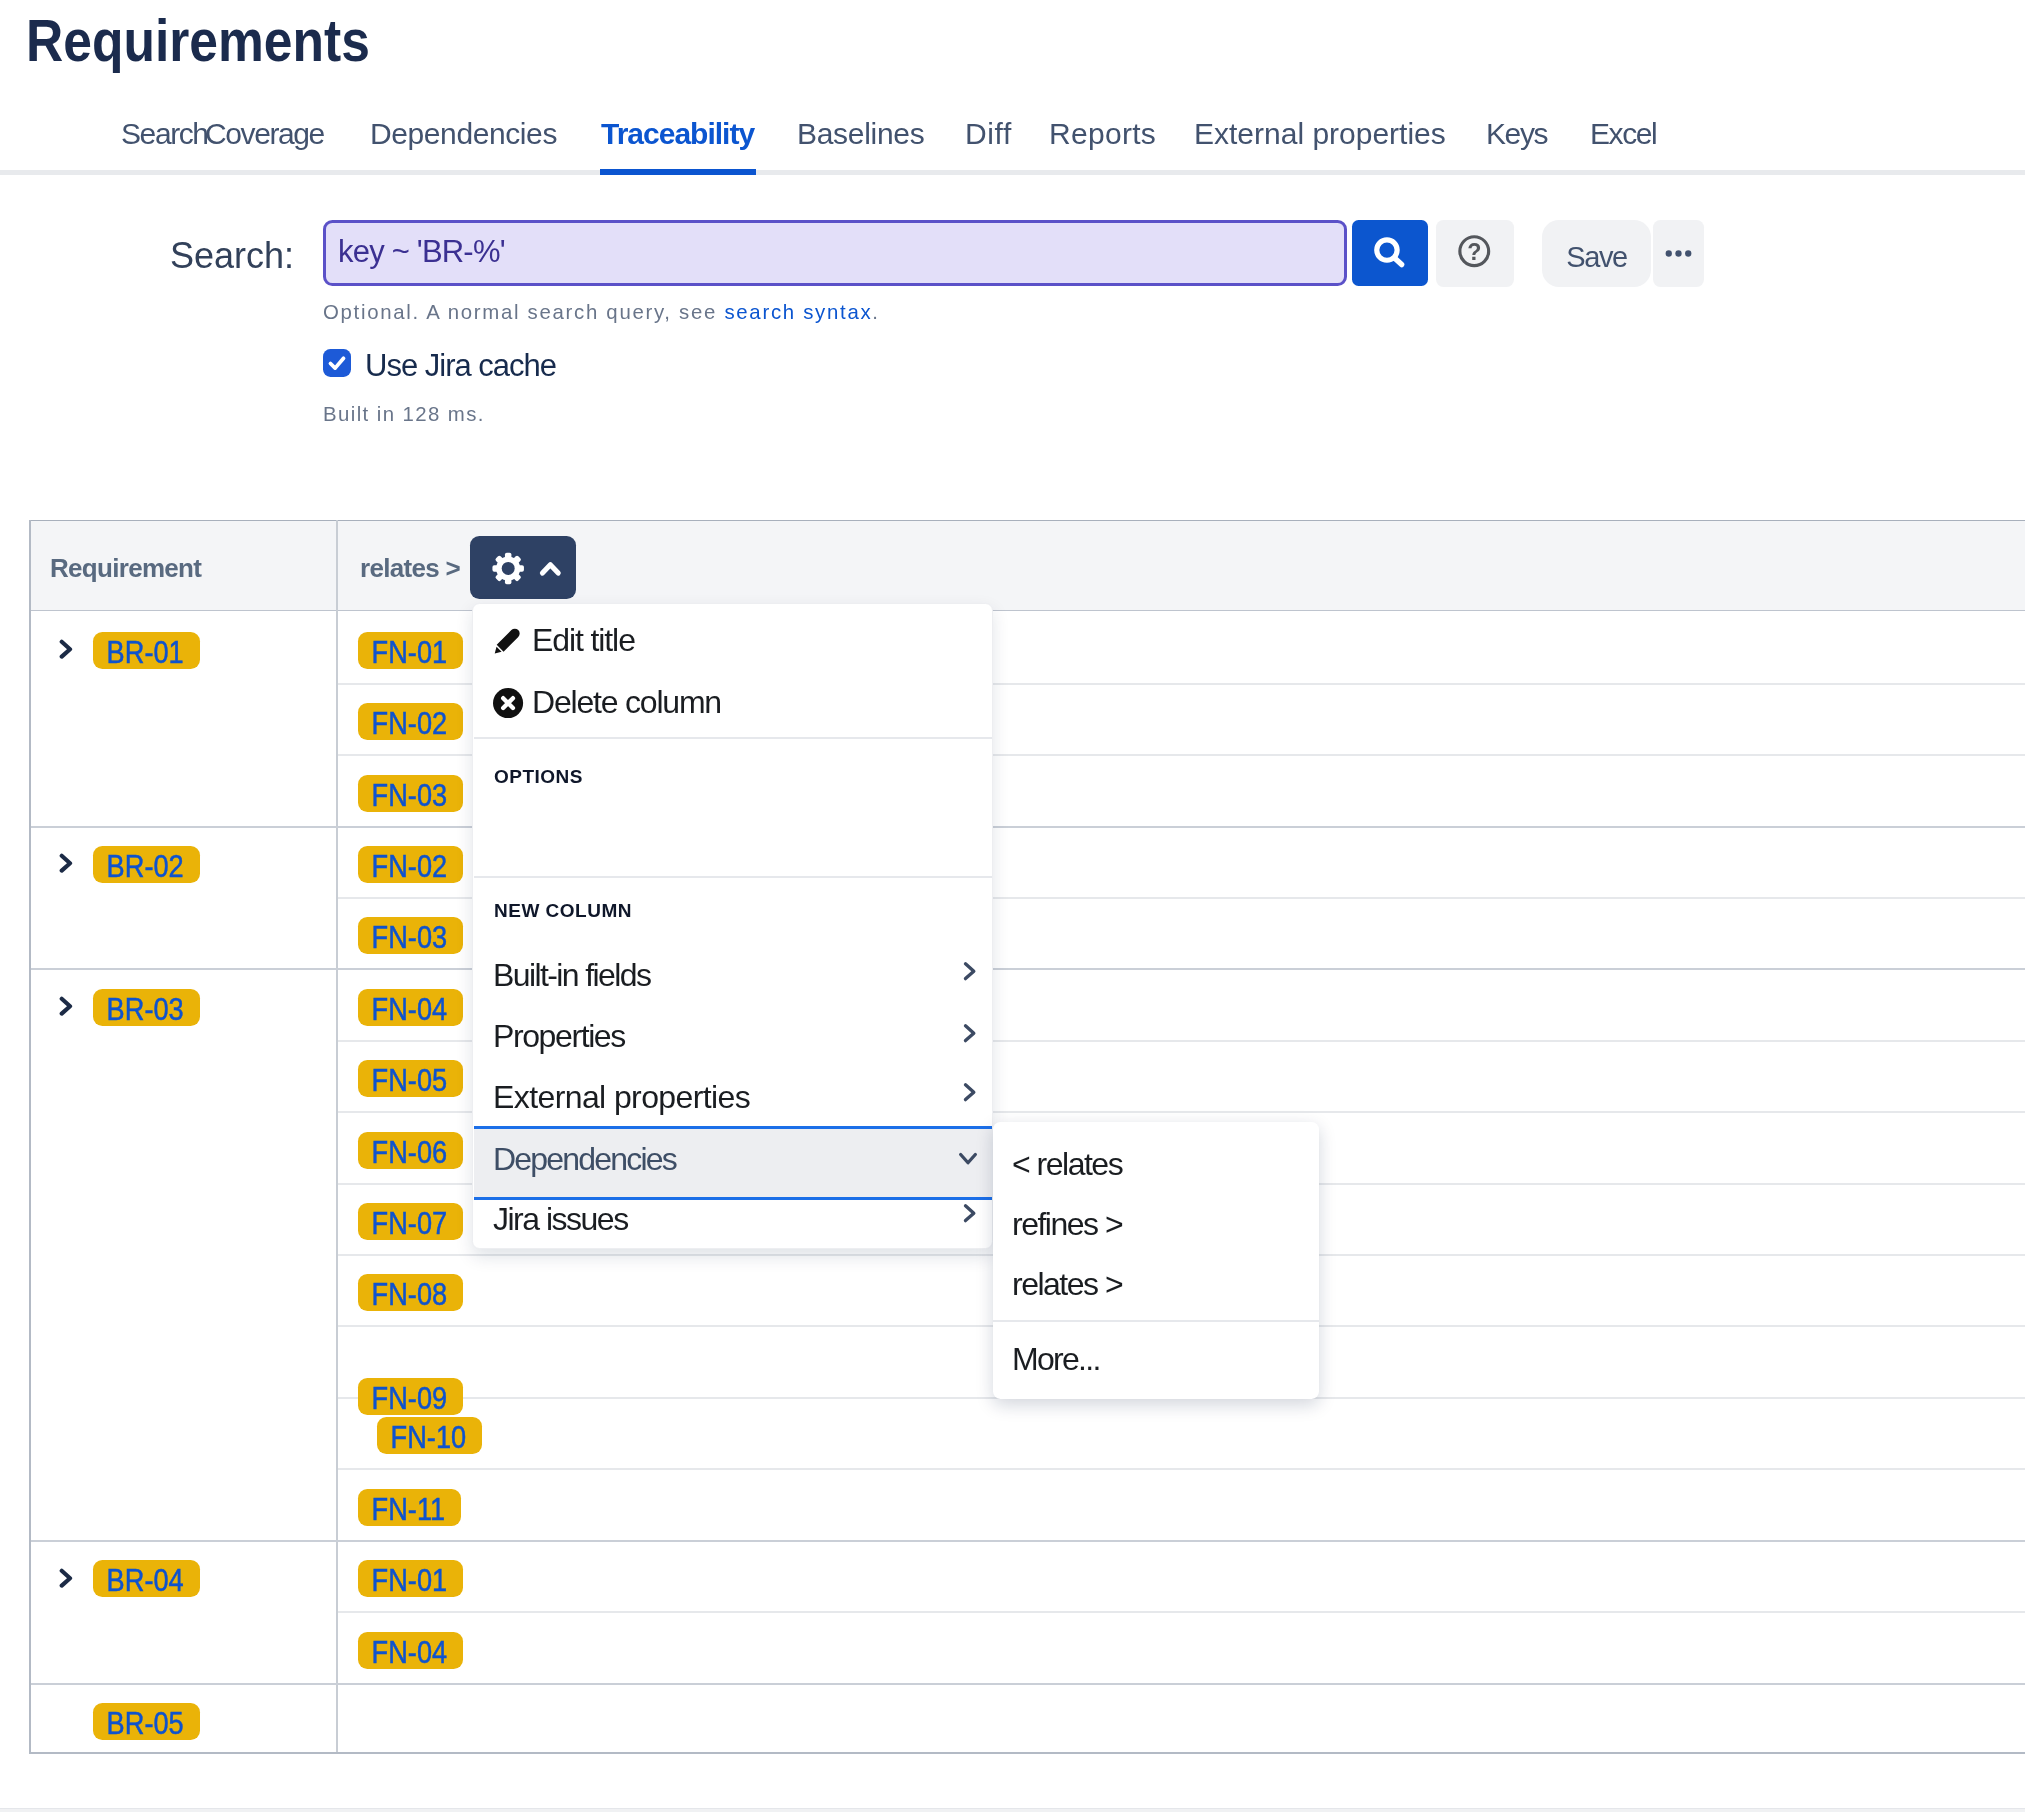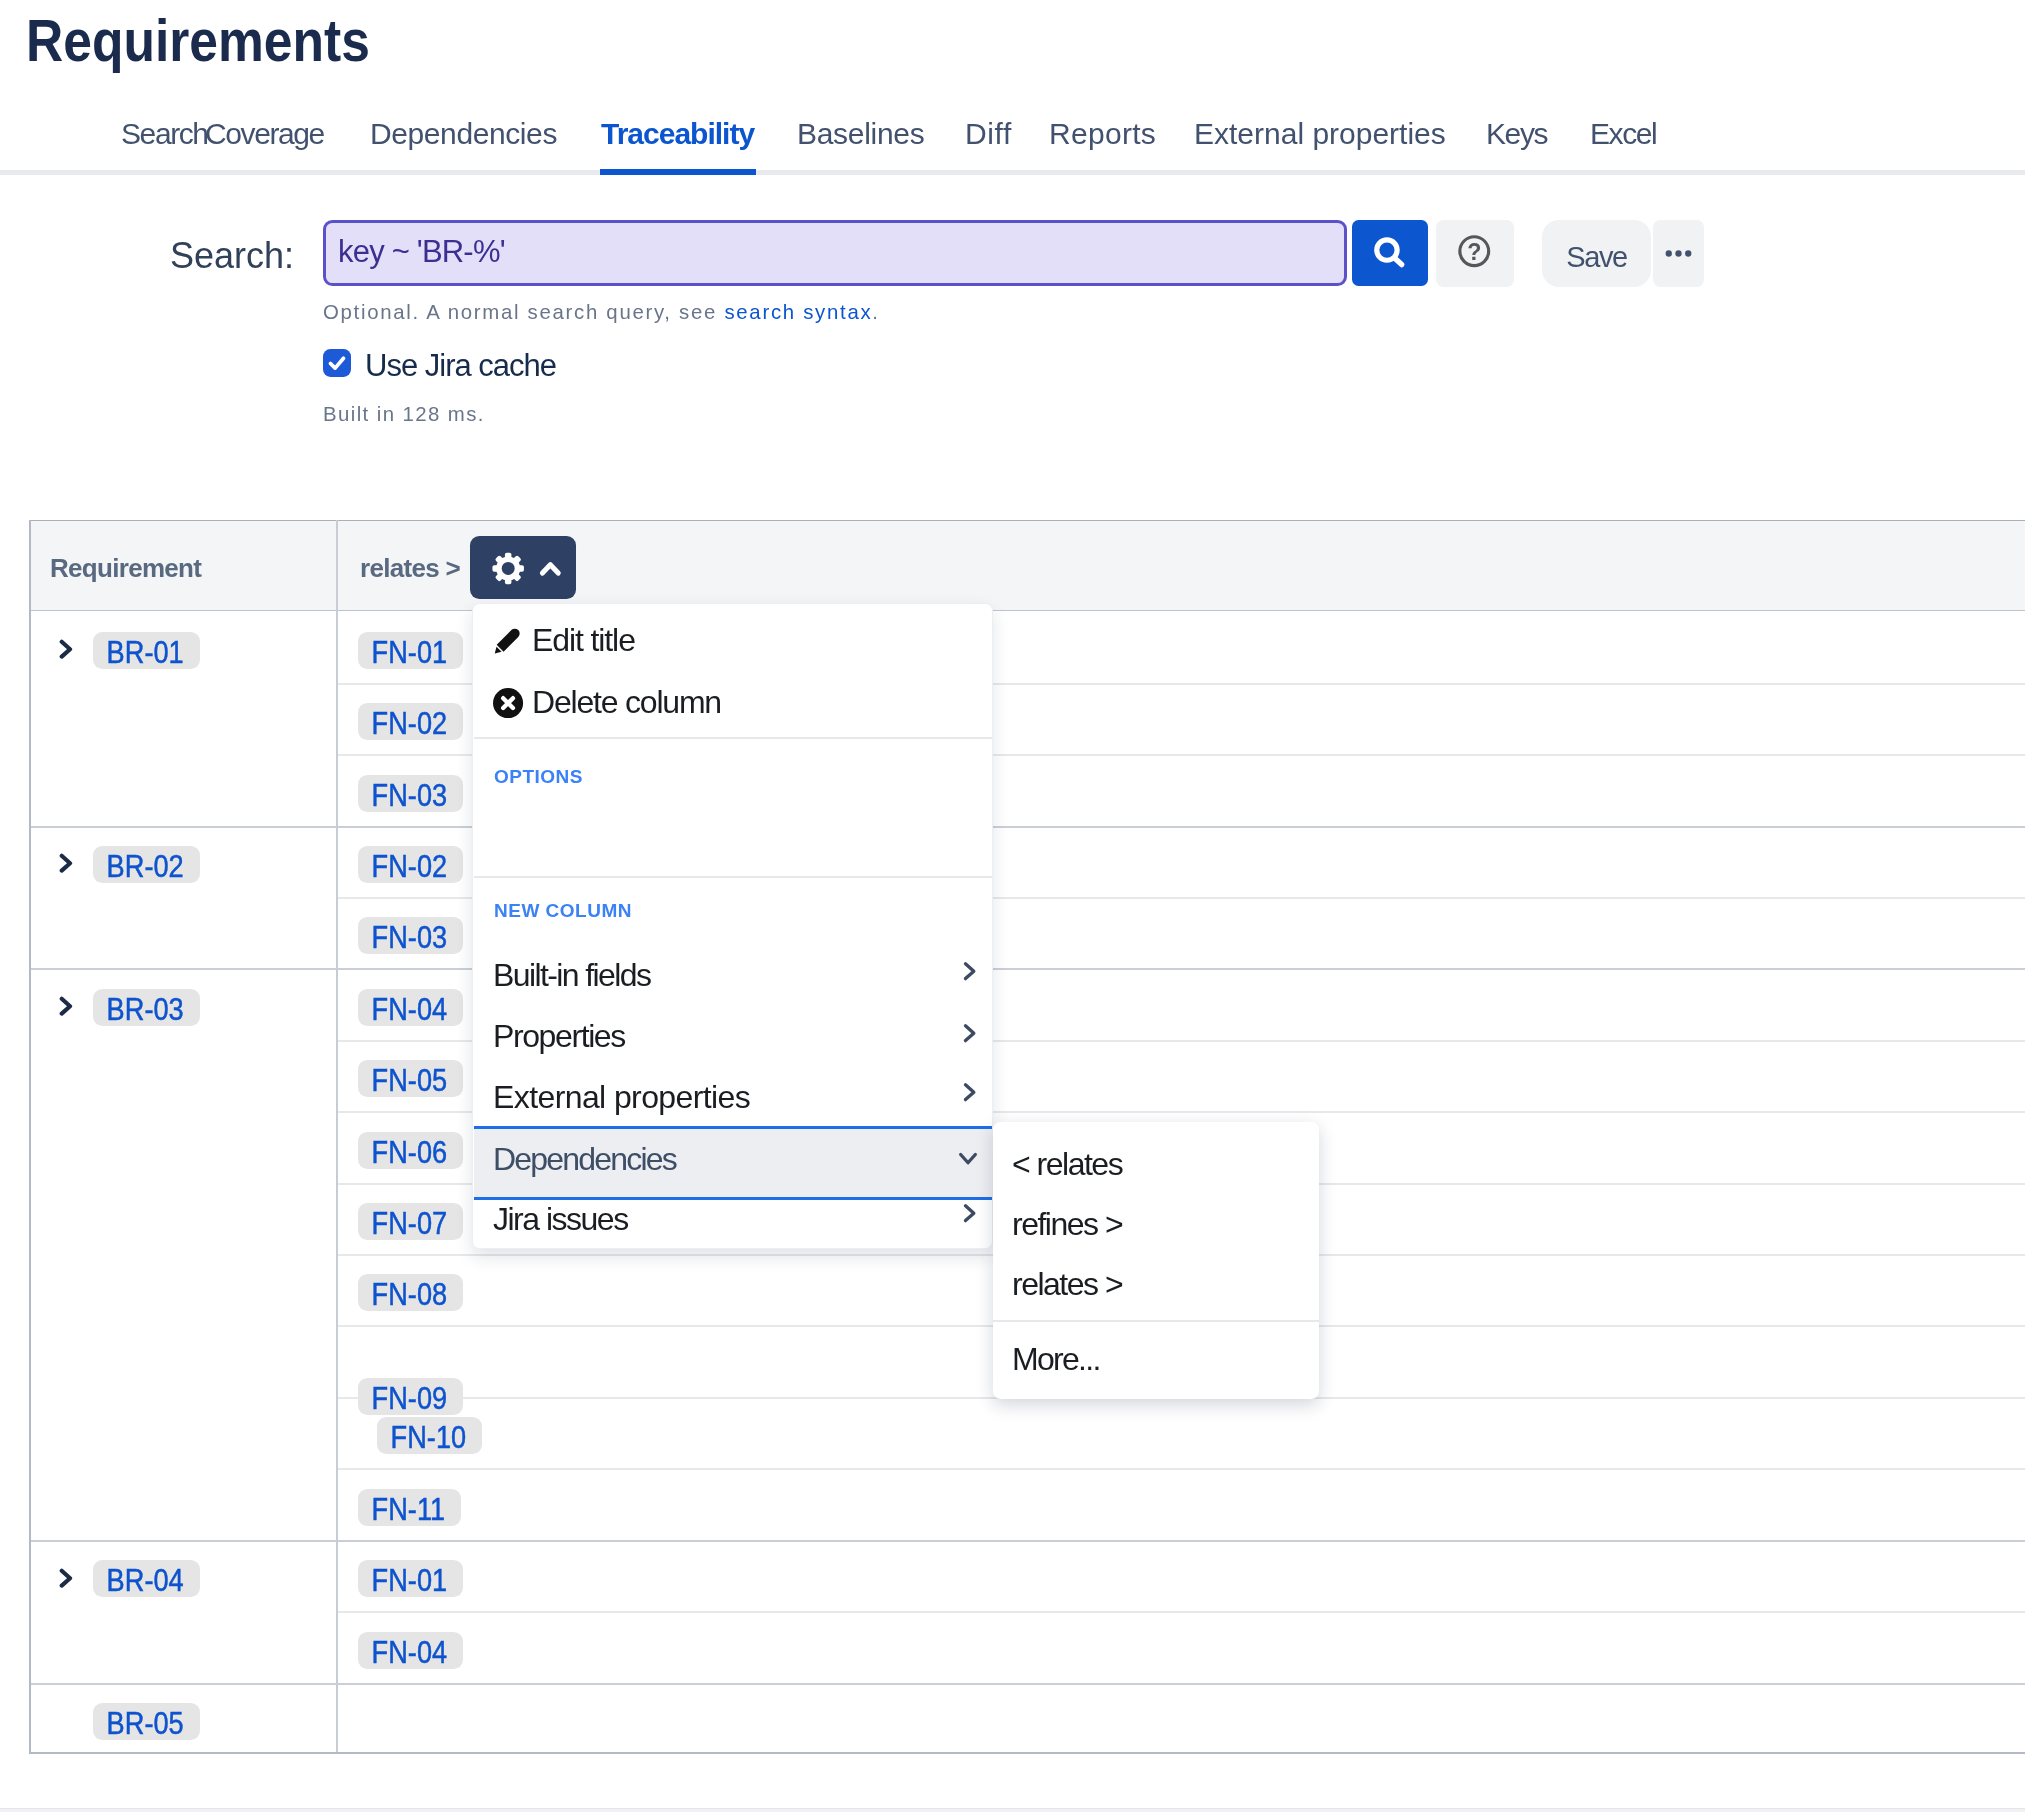--- a/index.html
+++ b/index.html
@@ -1,25 +1,25 @@
 <!DOCTYPE html>
 <html style="font-size:15px"><head>
 <meta charset="utf-8">
 <style>
   * { margin:0; padding:0; box-sizing:border-box; }
   html,body { width:2026px; height:1812px; background:#fff; font-family:"Liberation Sans", sans-serif; overflow:hidden; }
   .abs { position:absolute; }
   #page { position:relative; width:2026px; height:1812px; overflow:hidden;padding-left:10px; }
   .tab { position:absolute; top:117px; font-size:30px; color:#42526E; letter-spacing:-1.4px; }
   .hline { position:absolute; background:#E6E8EB; height:1.9px; }
-  .loz { position:absolute; height:37px; border-radius:9.3px; background:#e5e5e5; }
+  .loz { position:absolute; height:37px; border-radius:9.3px; background:#eab308; }
   .loz > span { display:block; transform:scaleX(0.85); transform-origin:0 0; font-size:32px; line-height:41px; color:#0E53CE; padding-left:16px; -webkit-text-stroke:0.5px #0E53CE; }
   .mi { position:absolute; font-size:32px; color:#1A1D21; white-space:nowrap; letter-spacing:-1.2px; }
   .chev { position:absolute; }
-  .mhead { position:absolute; font-size:19px; font-weight:700; letter-spacing:0.5px; color:#3b82f6; }
+  .mhead { position:absolute; font-size:19px; font-weight:700; letter-spacing:0.5px; color:#0f172a; }
 </style>
 </head>
 <body>
 <div id="page">
 
   <div class="abs" style="left:26px; top:7.4px; font-size:59px; font-weight:700; color:#1B2B4D; transform:scaleX(0.874); transform-origin:0 0;">Requirements</div>
 
   <div class="tab" style="left:73px;margin-left:48px;">Search</div>
   <div class="tab" style="left:205px;">Coverage</div>
   <div class="tab" style="left:370px; letter-spacing:-0.4px;">Dependencies</div>

